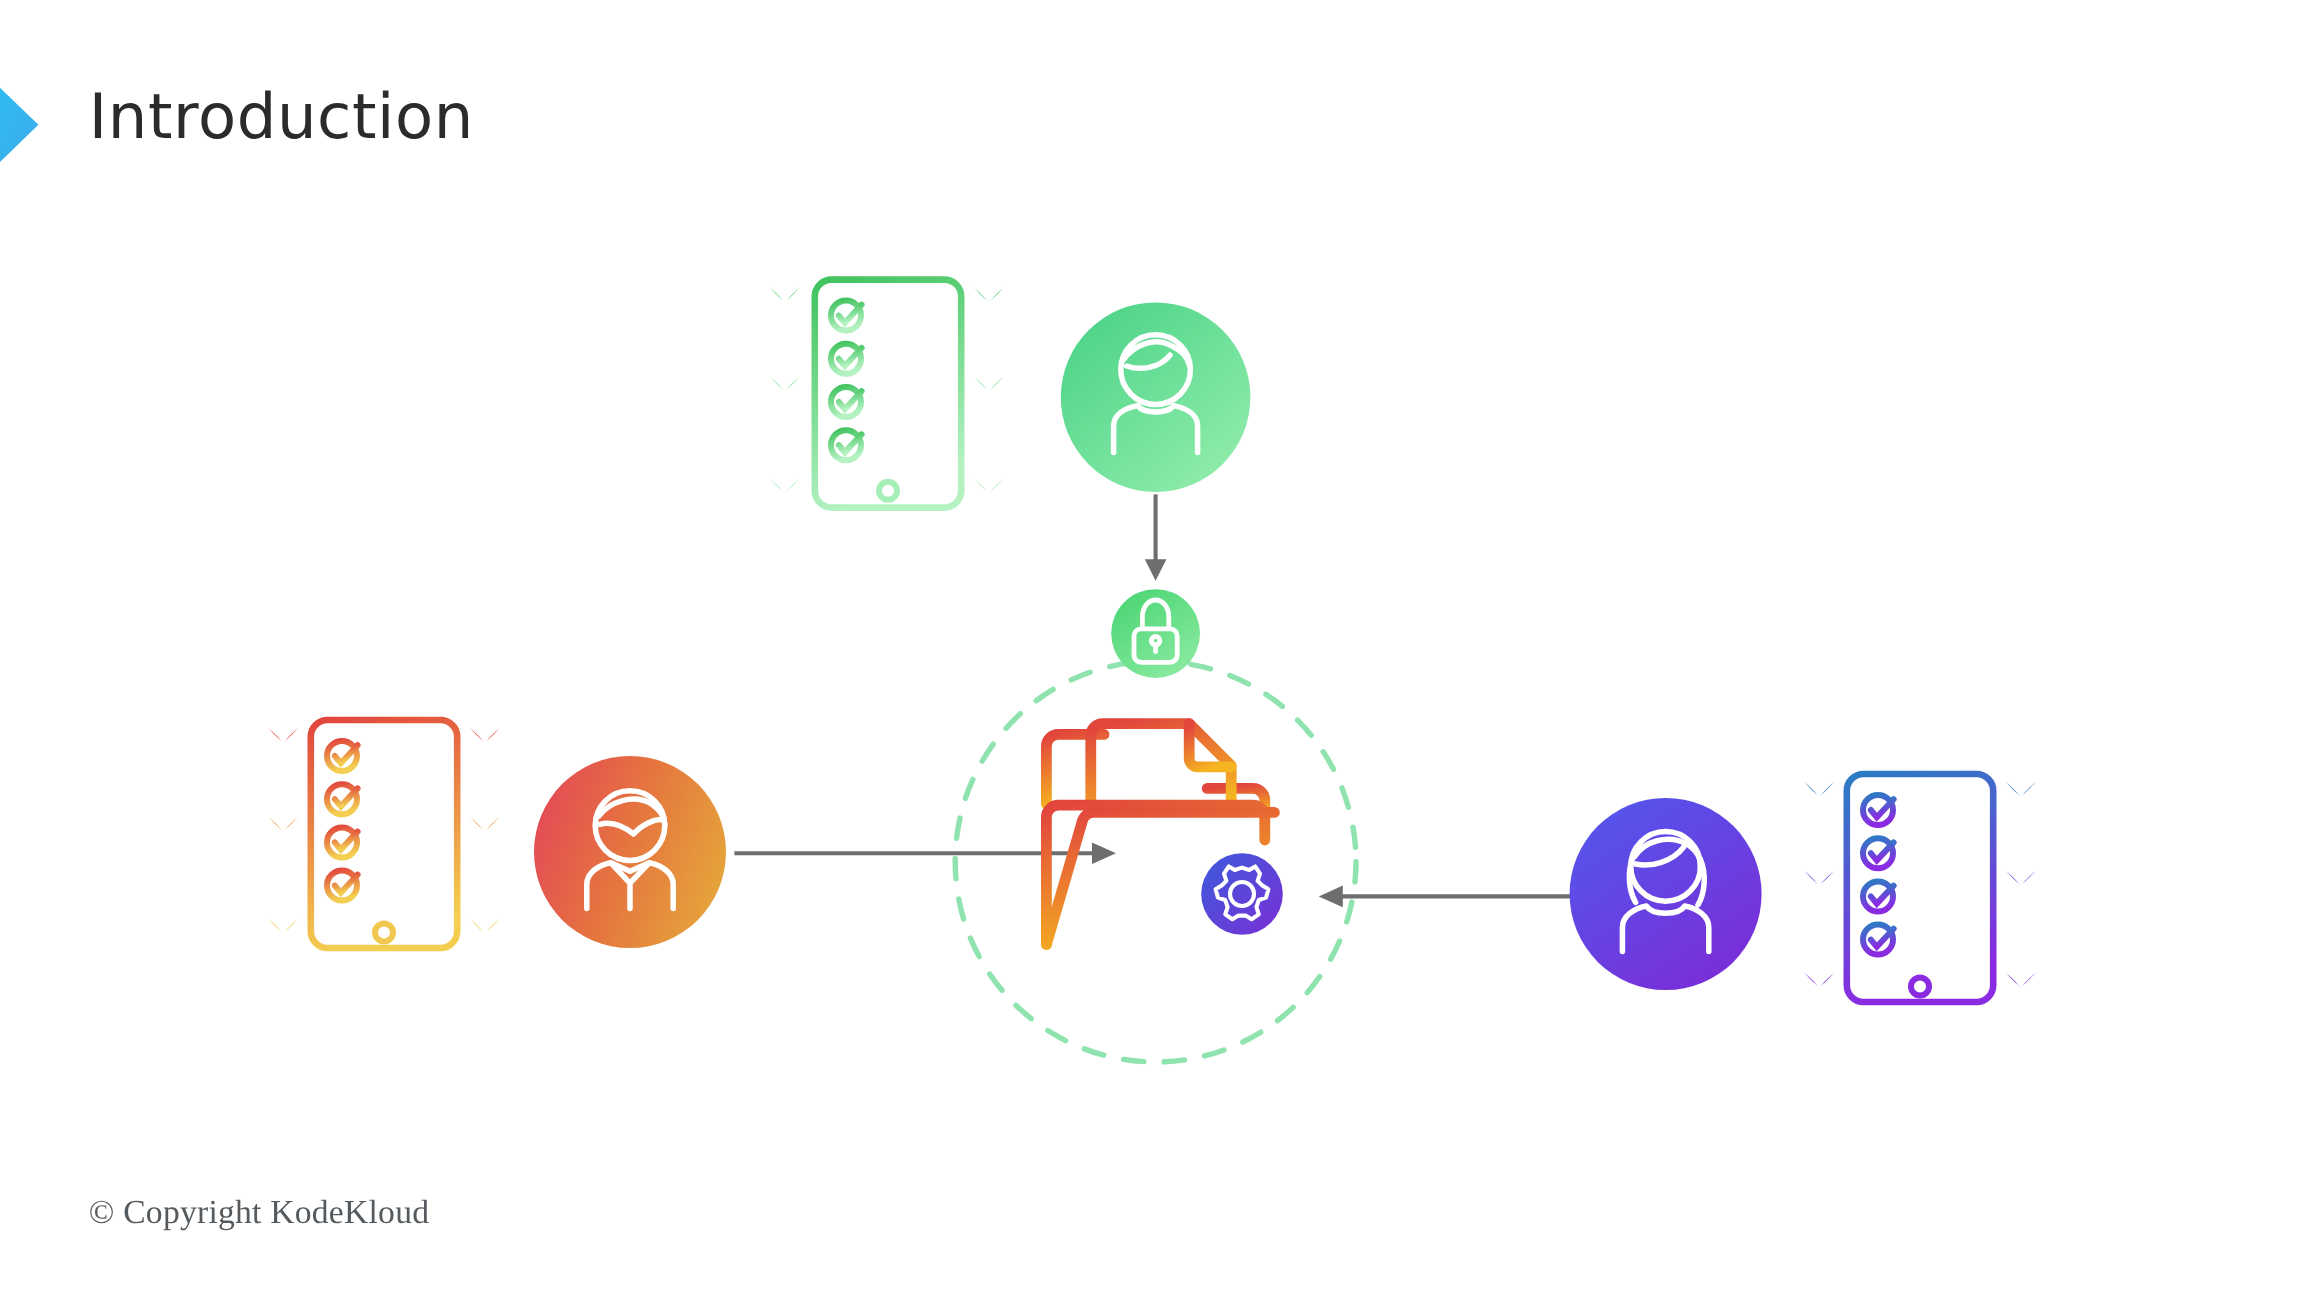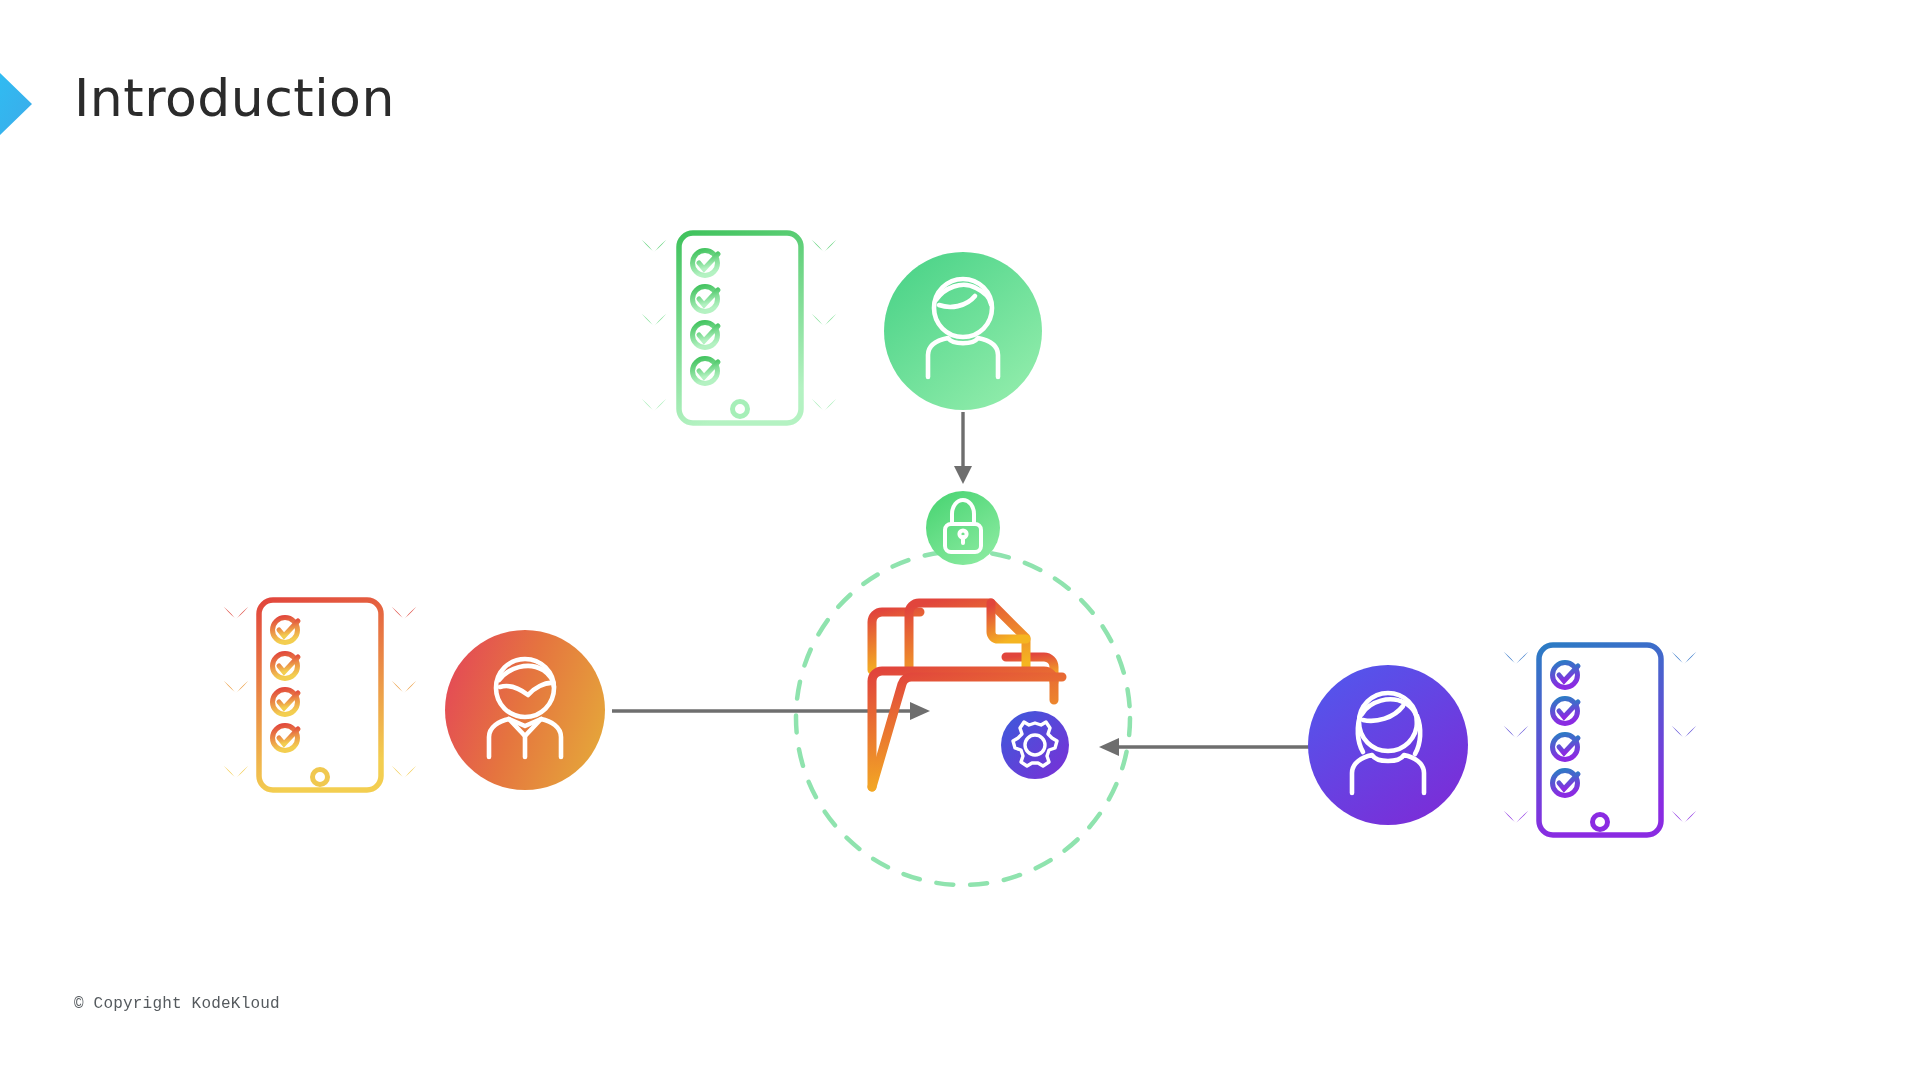--- a/index.html
+++ b/index.html
@@ -42,25 +42,25 @@
     color: #2b2b2b;
     font-family: "DejaVu Sans", "Liberation Sans", sans-serif;
     white-space: nowrap;
   }
 
   
   #footer-copyright {
     position: absolute;
     left: 74px;
     top: 995px;
-    font-size: 16px;
+    font-size: 28px;
     color: #555a5e;
     letter-spacing: 0.2px;
     white-space: nowrap;
-    font-family: Liberation Mono, monospace;
+    font-family: Liberation Serif, serif;
   }
 
   
   #diagram-canvas {
     position: absolute;
     left: 0; top: 0;
     width: 1920px;
     height: 1080px;
   }
 </style>

